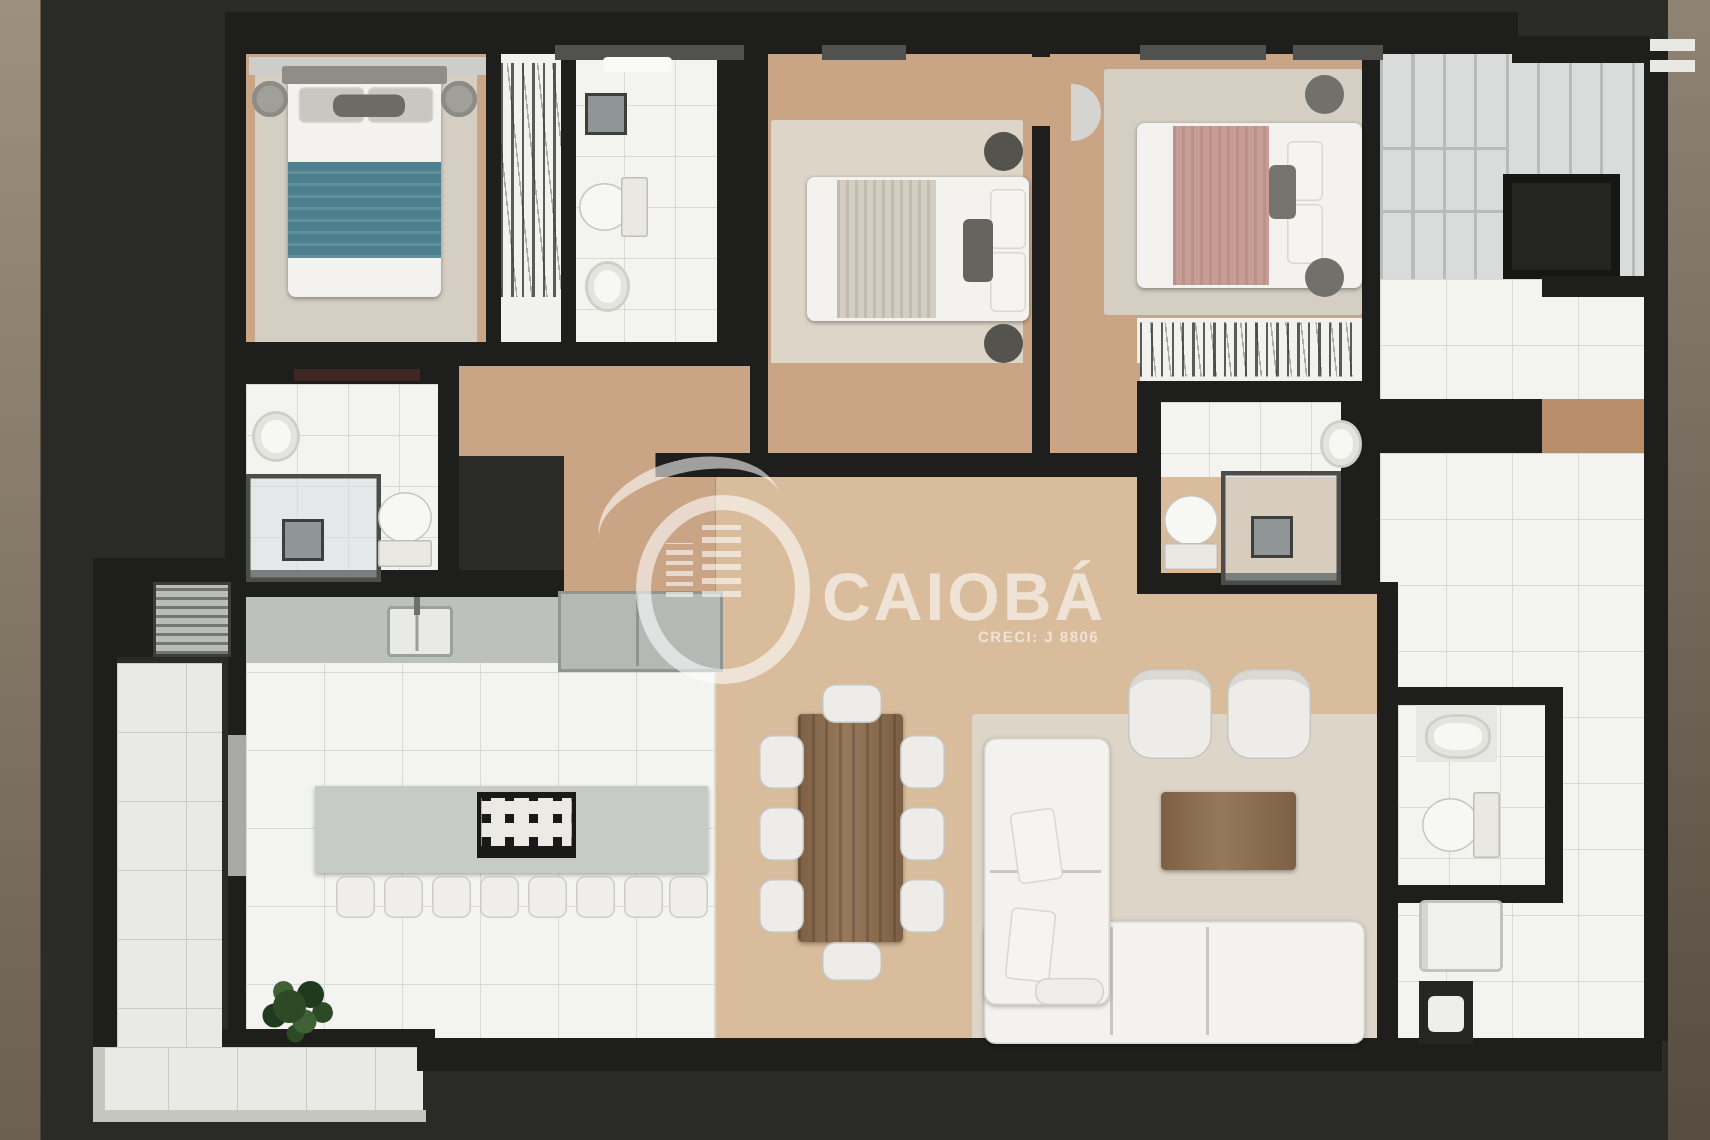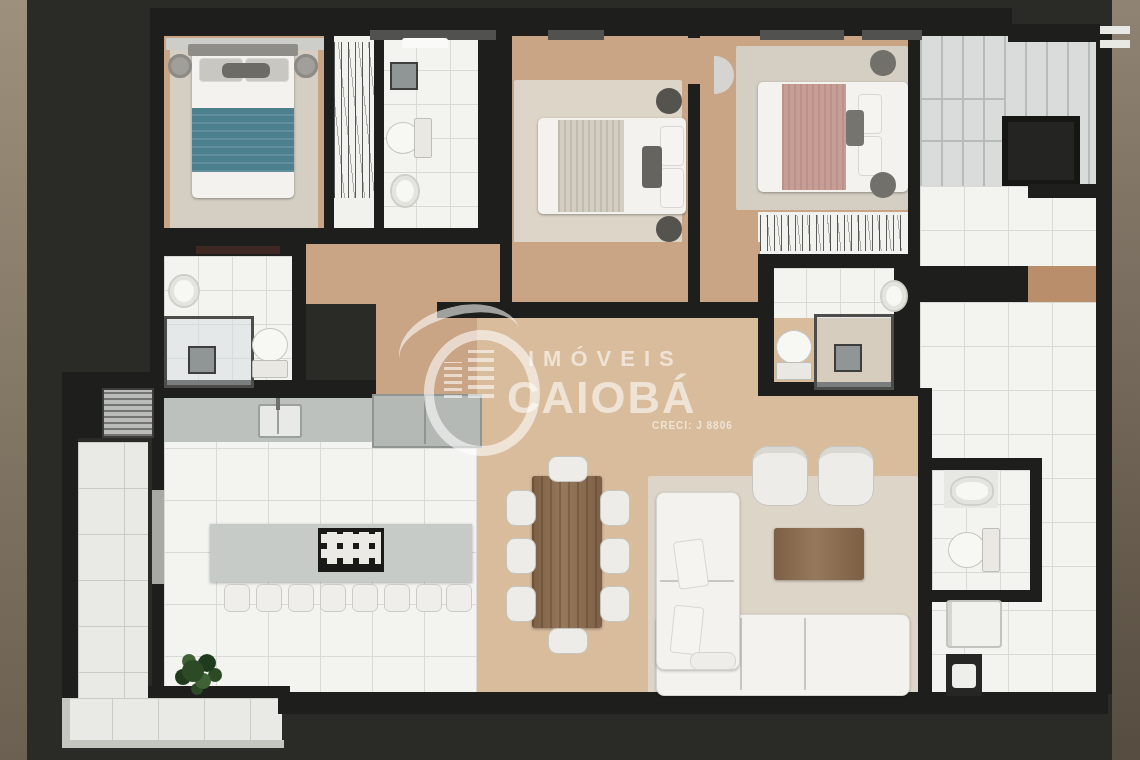--- a/index.html
+++ b/index.html
@@ -233,18 +233,17 @@
   <div class="a tank" style="left:982px;top:528px;width:16px;height:42px;"></div>
   <div class="a" style="left:946px;top:600px;width:52px;height:44px;background:#f1f1ee;border:2px solid #c3c3be;border-radius:4px;box-shadow:inset 12px 0 0 -8px #d6d6d1;"></div>
   <div class="a" style="left:946px;top:654px;width:36px;height:42px;background:#262624;"></div>
   <div class="a" style="left:952px;top:664px;width:24px;height:24px;background:#eeeeea;border-radius:4px;"></div>
 
   <div class="a" style="left:0;top:0;width:1140px;height:760px;pointer-events:none;">
     <div class="a" style="left:424px;top:330px;width:96px;height:106px;border:10px solid var(--watermark);border-radius:50%;"></div>
     <div class="a" style="left:398px;top:306px;width:124px;height:70px;border-top:9px solid var(--watermark);border-radius:50%;transform:rotate(-14deg);"></div>
     <div class="a" style="left:444px;top:362px;width:18px;height:36px;background:repeating-linear-gradient(0deg,var(--watermark) 0 3px,transparent 3px 7px);"></div>
     <div class="a" style="left:468px;top:350px;width:26px;height:48px;background:repeating-linear-gradient(0deg,var(--watermark) 0 4px,transparent 4px 9px);"></div>
-    <div class="a wm" style="left:528px;top:346px;font-size:22px;letter-spacing:9px;">IMÓVEIS</div>
-    <div class="a wm" style="left:507px;top:372px;font-size:45px;font-weight:800;letter-spacing:2px;">CAIOBÁ</div>
+    <div class="a wm" style="left:548px;top:372px;font-size:45px;font-weight:800;letter-spacing:2px;">CAIOBÁ</div>
     <div class="a wm" style="left:652px;top:420px;font-size:10px;letter-spacing:1px;">CRECI: J 8806</div>
   </div>
 
 </div>
 
 </body></html>

